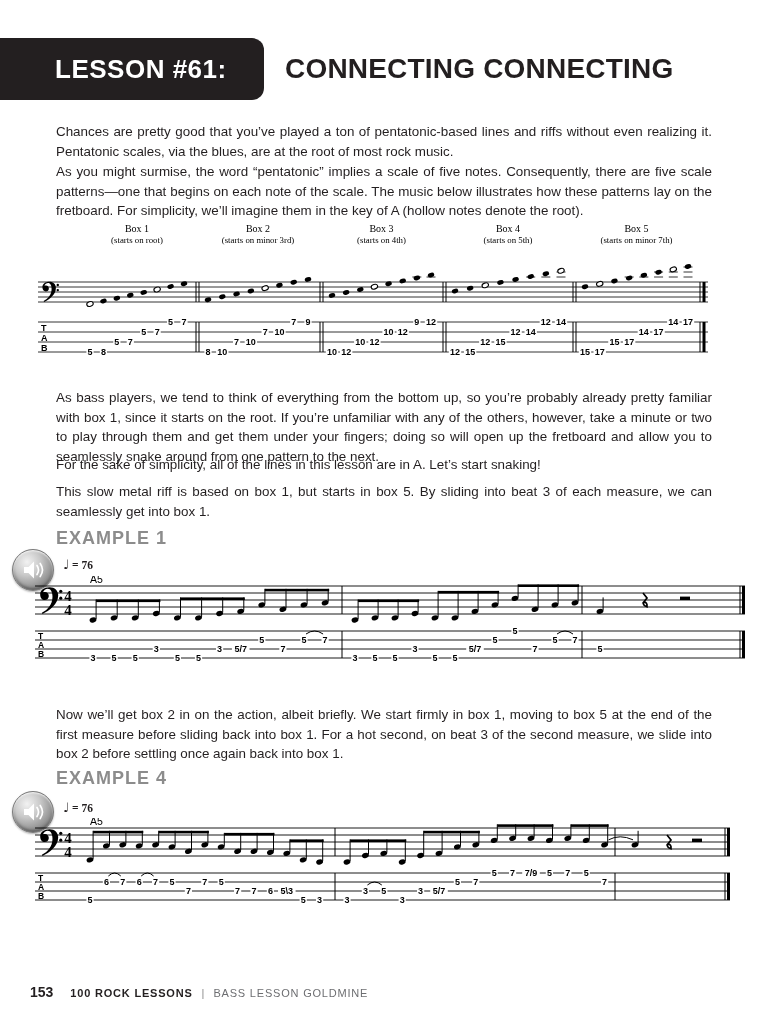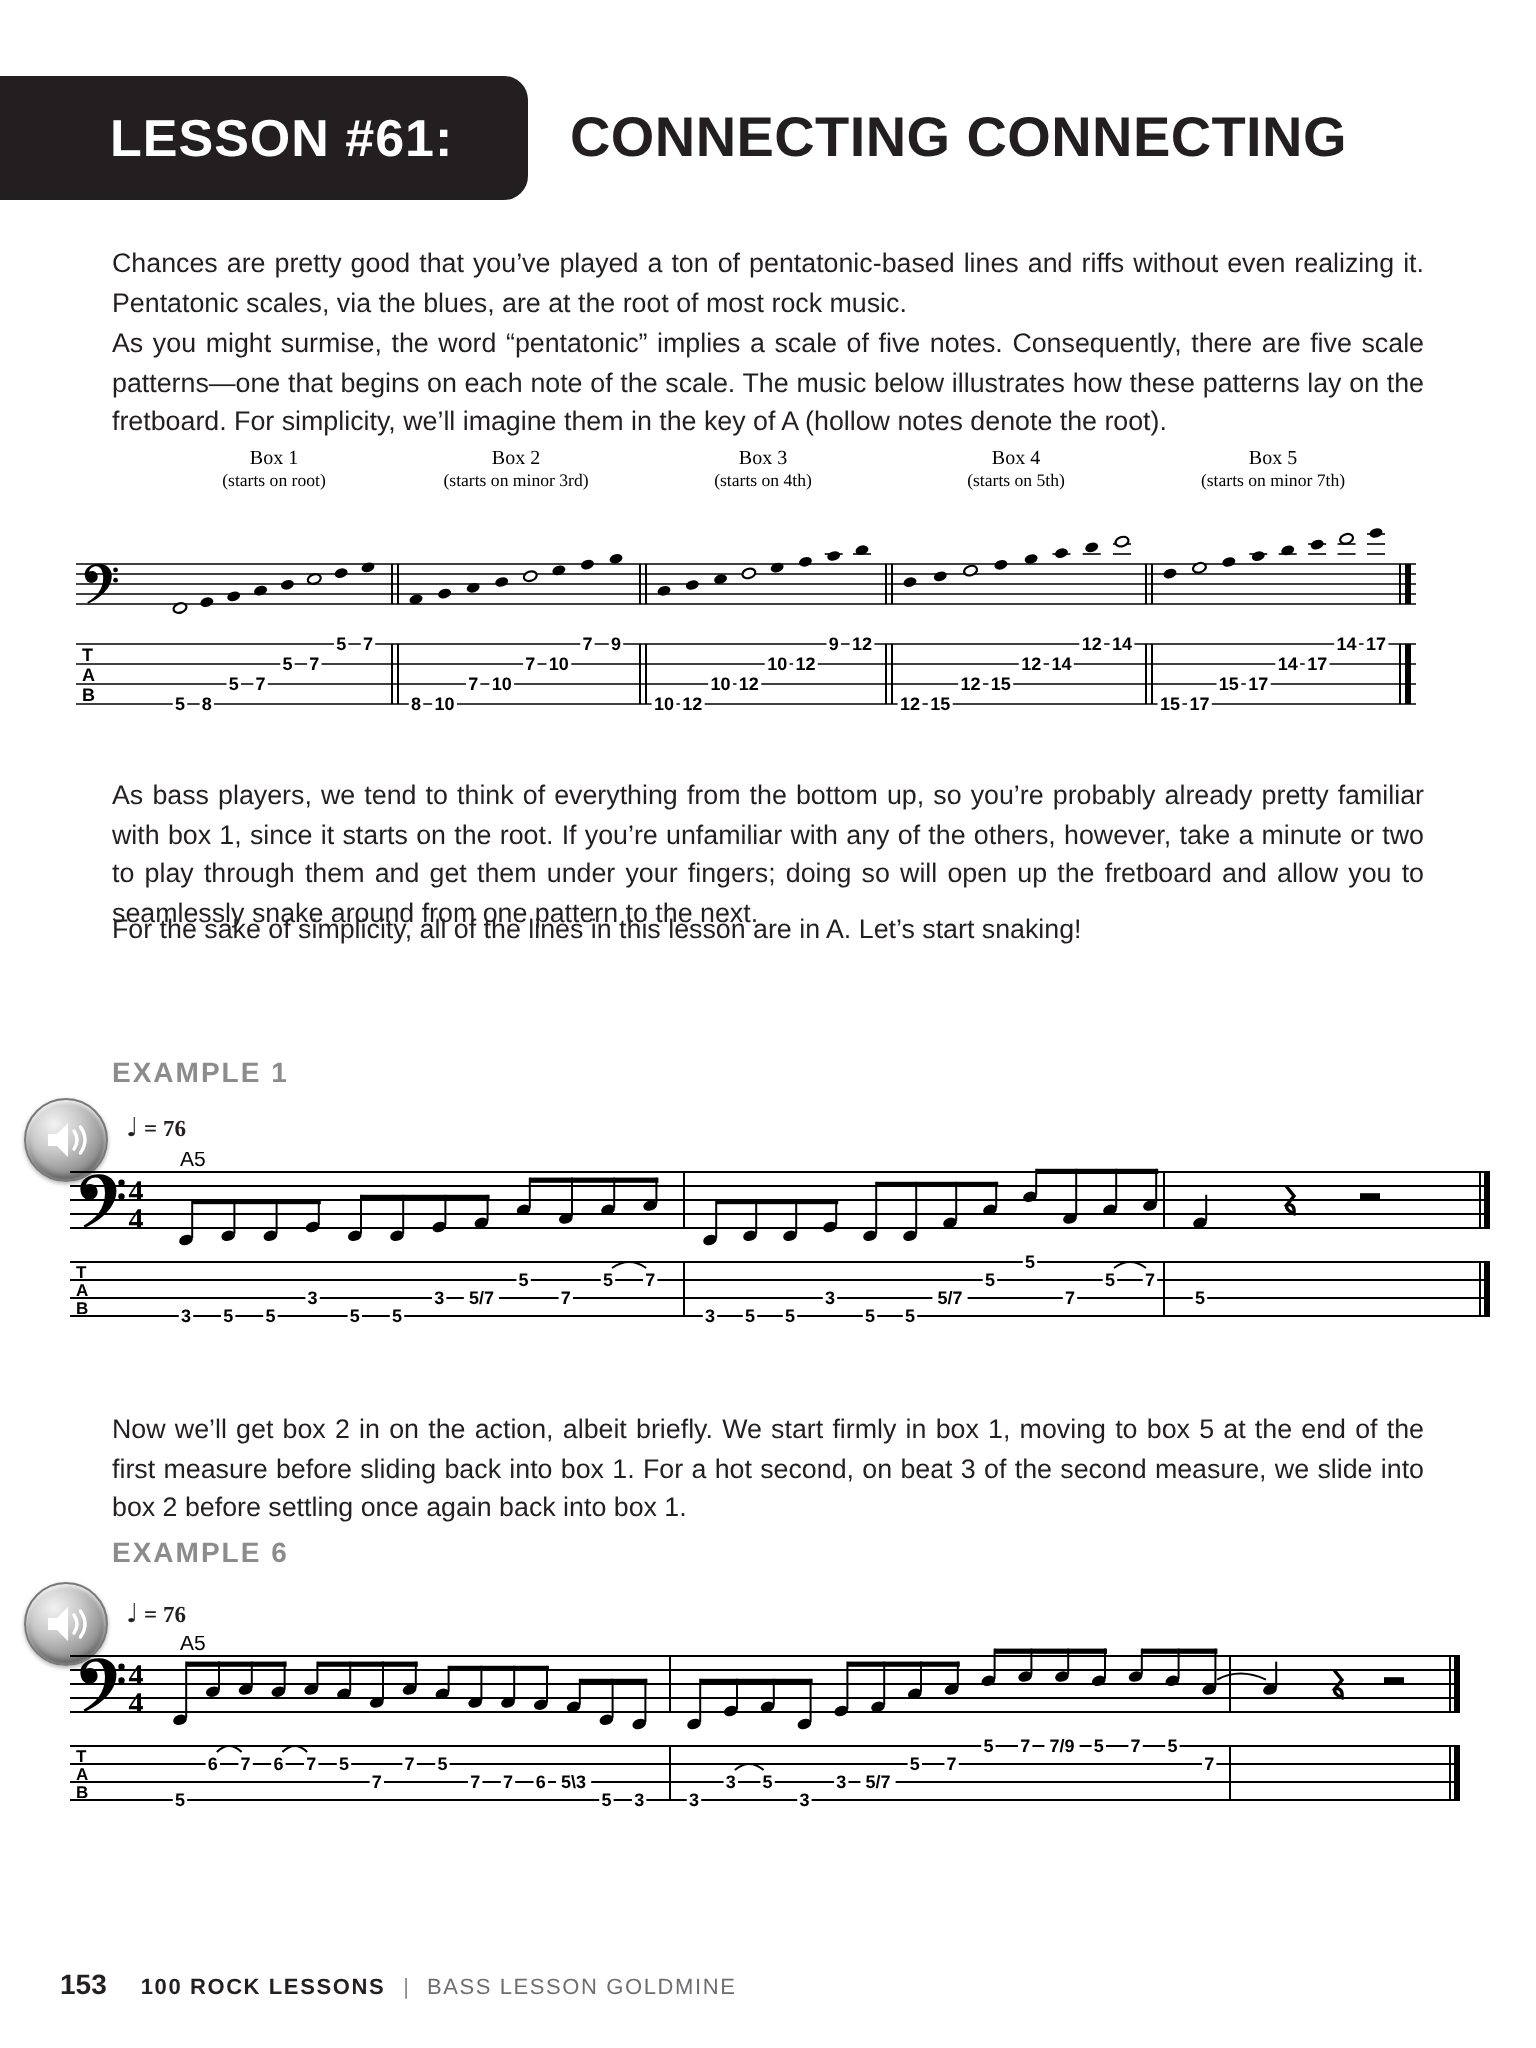--- a/index.html
+++ b/index.html
@@ -8,21 +8,21 @@
   
   .lesson-tab{position:absolute;left:0;top:38px;width:264px;height:62px;background:#231f20;
               border-radius:0 12px 12px 0;display:flex;align-items:center;}
   .lesson-tab span{color:#ffffff;font-weight:bold;font-size:26px;letter-spacing:0.5px;padding-left:55px;}
   .lesson-title{position:absolute;left:285px;top:38px;height:62px;display:flex;align-items:center;
                 font-weight:bold;font-size:28px;letter-spacing:0.2px;color:#231f20;}
   
   .para{position:absolute;left:56px;width:656px;font-size:13.4px;line-height:19.5px;
         text-align:justify;color:#231f20;}
   
-  .ex-heading{position:absolute;left:56px;font-size:14px;font-weight:bold;letter-spacing:1px;color:#8c8c8c;}
+  .ex-heading{position:absolute;left:56px;font-size:18px;font-weight:bold;letter-spacing:1px;color:#8c8c8c;}
   
   .audio-btn{position:absolute;left:12px;width:40px;height:40px;border-radius:50%;
              background:radial-gradient(circle at 35% 30%, #f2f2f2 0%, #c9c9c9 35%, #8f8f8f 70%, #6e6e6e 100%);
              box-shadow:inset 0 1px 2px rgba(255,255,255,.9), inset 0 -2px 3px rgba(0,0,0,.35), 0 1px 2px rgba(0,0,0,.3);
              border:1px solid #7a7a7a;display:flex;align-items:center;justify-content:center;cursor:pointer;}
   
   .tempo{position:absolute;left:63px;font-family:"Liberation Serif",serif;font-size:11.5px;font-weight:bold;color:#231f20;}
   .tempo .qnote{font-family:"DejaVu Sans",sans-serif;font-size:13px;font-weight:normal;}
   
   .notation{position:absolute;}
@@ -226,20 +226,21 @@
       <line x1="645.5" y1="55" x2="654.5" y2="55" stroke="#000" stroke-width="0.8"></line>
       <line x1="645.5" y1="50" x2="654.5" y2="50" stroke="#000" stroke-width="0.8"></line>
       <line x1="645.5" y1="45" x2="654.5" y2="45" stroke="#000" stroke-width="0.8"></line>
       <ellipse cx="650" cy="44.5" rx="3.3" ry="2.3" transform="rotate(-18 650 44.5)" fill="#000" stroke="#000" stroke-width="0"></ellipse>
       <rect x="643.8" y="95.4" width="12.4" height="9.2" fill="#fff"></rect>
       <text x="650" y="103.2" text-anchor="middle" font-size="9" font-weight="bold" font-family="&quot;Liberation Sans&quot;,sans-serif">17</text>
     </svg>
 
   <div class="para" style="top:388px">As bass players, we tend to think of everything from the bottom up, so you’re probably already pretty familiar with box 1, since it starts on the root. If you’re unfamiliar with any of the others, however, take a minute or two to play through them and get them under your fingers; doing so will open up the fretboard and allow you to seamlessly snake around from one pattern to the next.</div>
   <div class="para" style="top:455px">For the sake of simplicity, all of the lines in this lesson are in A. Let’s start snaking!</div>
+  <div class="para" style="top:482px">This slow metal riff is based on box 1, but starts in box 5. By sliding into beat 3 of each measure, we can seamlessly get into box 1.</div>
 
   <div class="ex-heading" style="top:528px">EXAMPLE 1</div>
   <div class="audio-btn" style="top:549px">
     <svg width="30" height="30" viewBox="0 0 30 30">
       <polygon points="6,12 10.5,12 16,6.5 16,23.5 10.5,18 6,18" fill="#ffffff"></polygon>
       <path d="M19,10.5 q3,4.5 0,9" stroke="#ffffff" stroke-width="1.7" fill="none" stroke-linecap="round"></path>
       <path d="M22.2,8.5 q4.6,6.5 0,13" stroke="#ffffff" stroke-width="1.7" fill="none" stroke-linecap="round"></path>
     </svg>
   </div>
   <div class="tempo" style="top:557px">
@@ -382,21 +383,21 @@
       <line x1="568.1" y1="34.4" x2="568.1" y2="21.4" stroke="#000" stroke-width="1"></line>
       <ellipse cx="565" cy="35.4" rx="3.5" ry="2.5" transform="rotate(-18 565 35.4)" fill="#000" stroke="#000" stroke-width="0"></ellipse>
       <rect x="561.4" y="68.4" width="7.2" height="9.2" fill="#fff"></rect>
       <text x="565" y="76.2" text-anchor="middle" font-size="9" font-weight="bold" font-family="&quot;Liberation Sans&quot;,sans-serif">5</text>
       <path d="M608,17 l4,5 l-3.4,4.2 q4,-0.2 3.4,4.6 q-4.8,-2 -3.4,-4.6" fill="none" stroke="#000" stroke-width="1.7"></path>
       <rect x="645" y="20.6" width="10" height="3.4" fill="#000"></rect>
     </svg>
 
   <div class="para" style="top:705px">Now we’ll get box 2 in on the action, albeit briefly. We start firmly in box 1, moving to box 5 at the end of the first measure before sliding back into box 1. For a hot second, on beat 3 of the second measure, we slide into box 2 before settling once again back into box 1.</div>
 
-  <div class="ex-heading" style="top:768px">EXAMPLE 6</div>
+  <div class="ex-heading" style="top:768px">EXAMPLE 4</div>
   <div class="audio-btn" style="top:791px">
     <svg width="30" height="30" viewBox="0 0 30 30">
       <polygon points="6,12 10.5,12 16,6.5 16,23.5 10.5,18 6,18" fill="#ffffff"></polygon>
       <path d="M19,10.5 q3,4.5 0,9" stroke="#ffffff" stroke-width="1.7" fill="none" stroke-linecap="round"></path>
       <path d="M22.2,8.5 q4.6,6.5 0,13" stroke="#ffffff" stroke-width="1.7" fill="none" stroke-linecap="round"></path>
     </svg>
   </div>
   <div class="tempo" style="top:800px">
     <span class="qnote">♩</span>
     <span>= 76</span>

